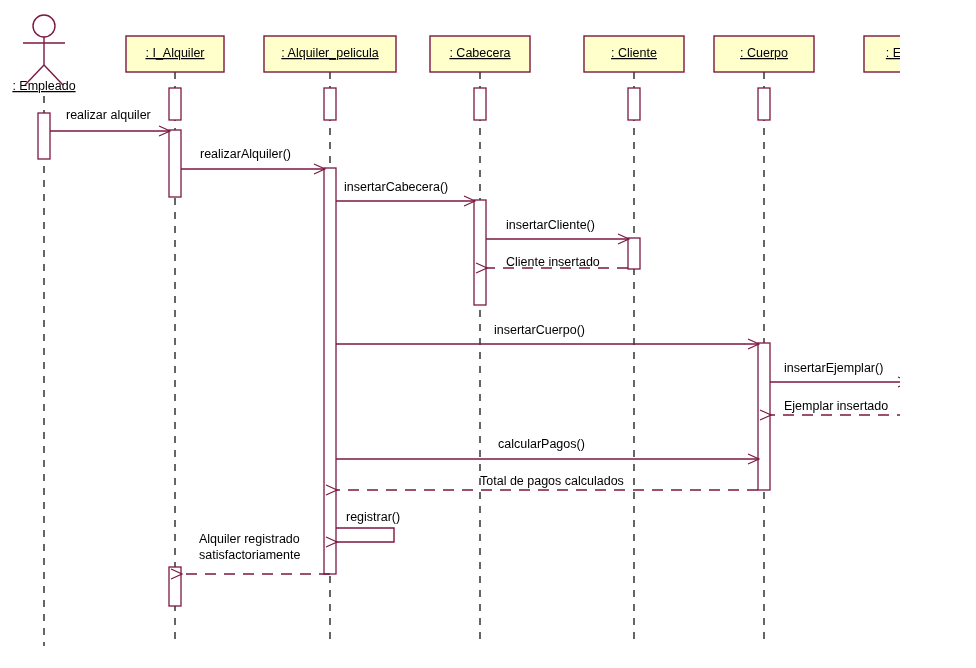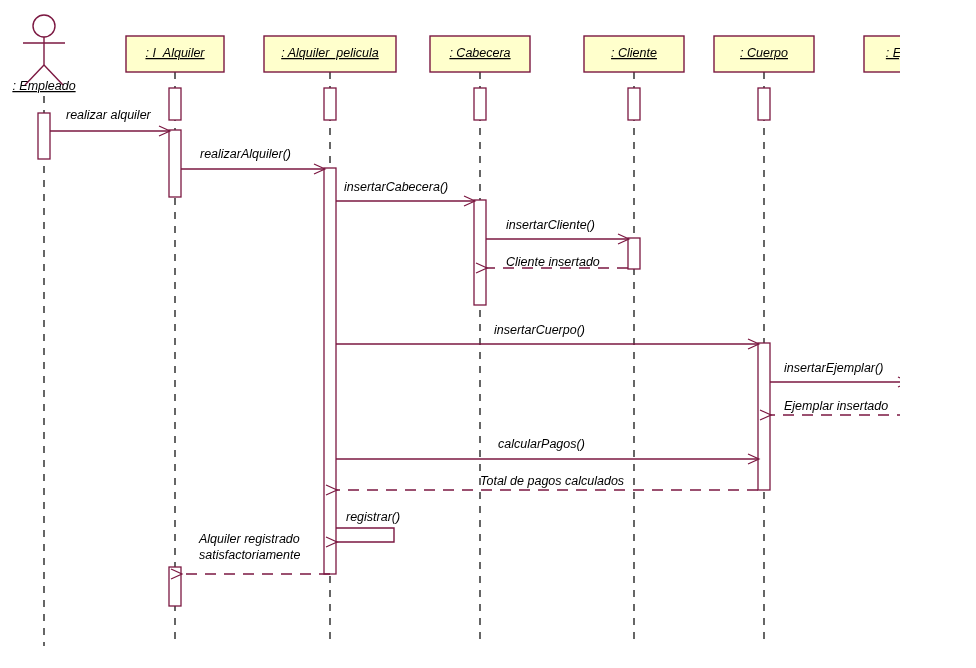--- a/index.html
+++ b/index.html
@@ -9,21 +9,20 @@
   }
   body {
     font-family: "Liberation Sans", sans-serif;
   }
   #diagram-root {
     position: relative;
     width: 900px;
     height: 668px;
     background: #ffffff;
     overflow: hidden;
-    font-style: italic;
   }
   svg.canvas {
     position: absolute;
     left: 0;
     top: 0;
     width: 976px;
     height: 668px;
   }
   .lifeline-title {
     font-family: "Liberation Sans", sans-serif;

